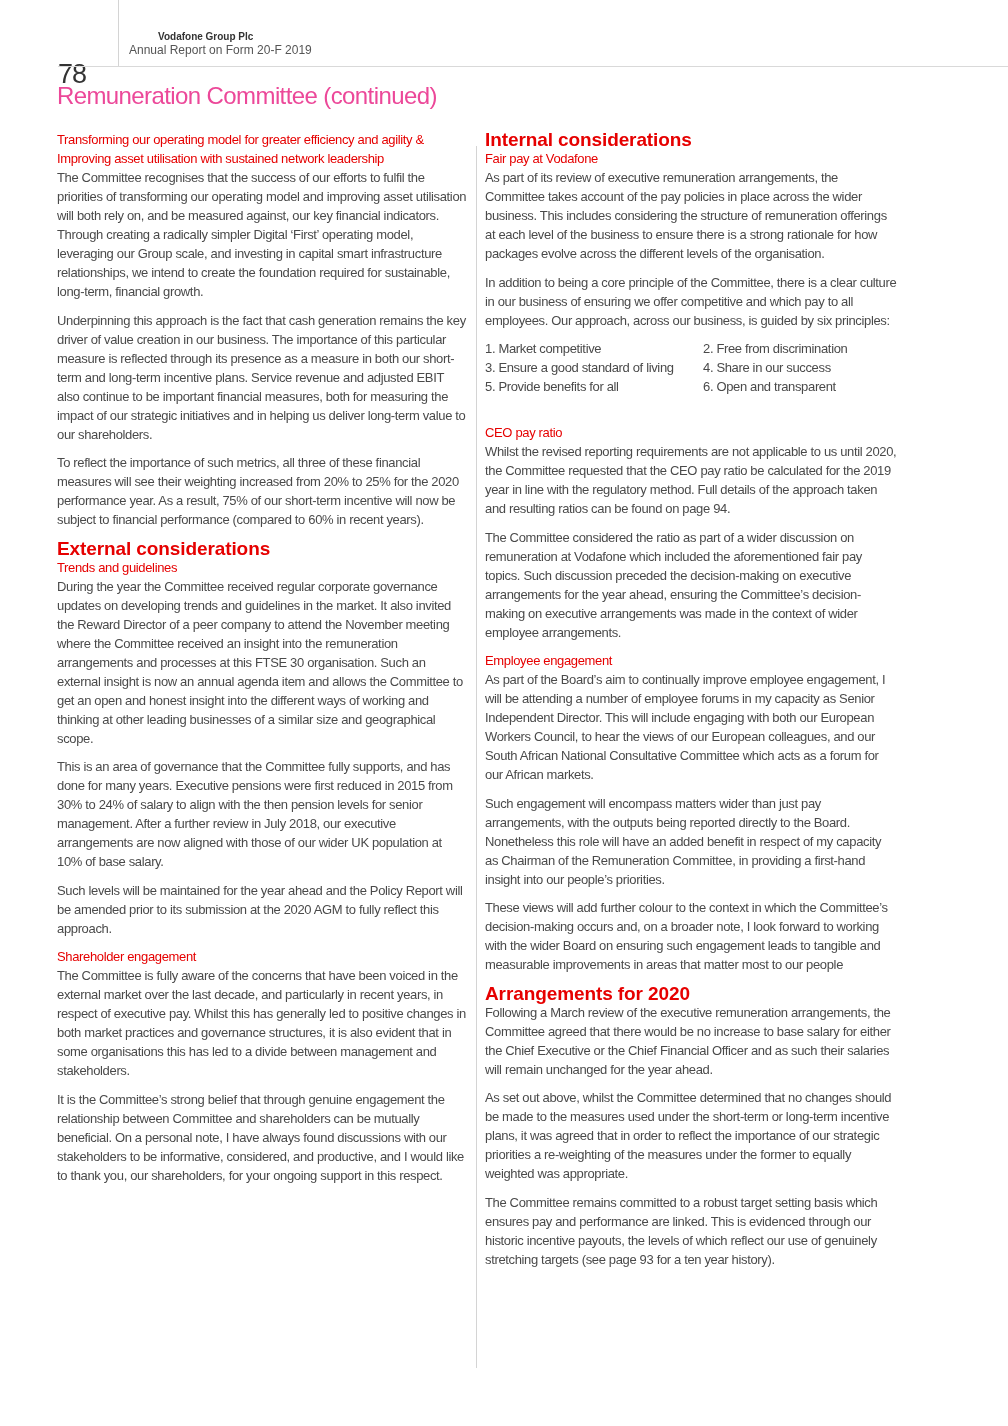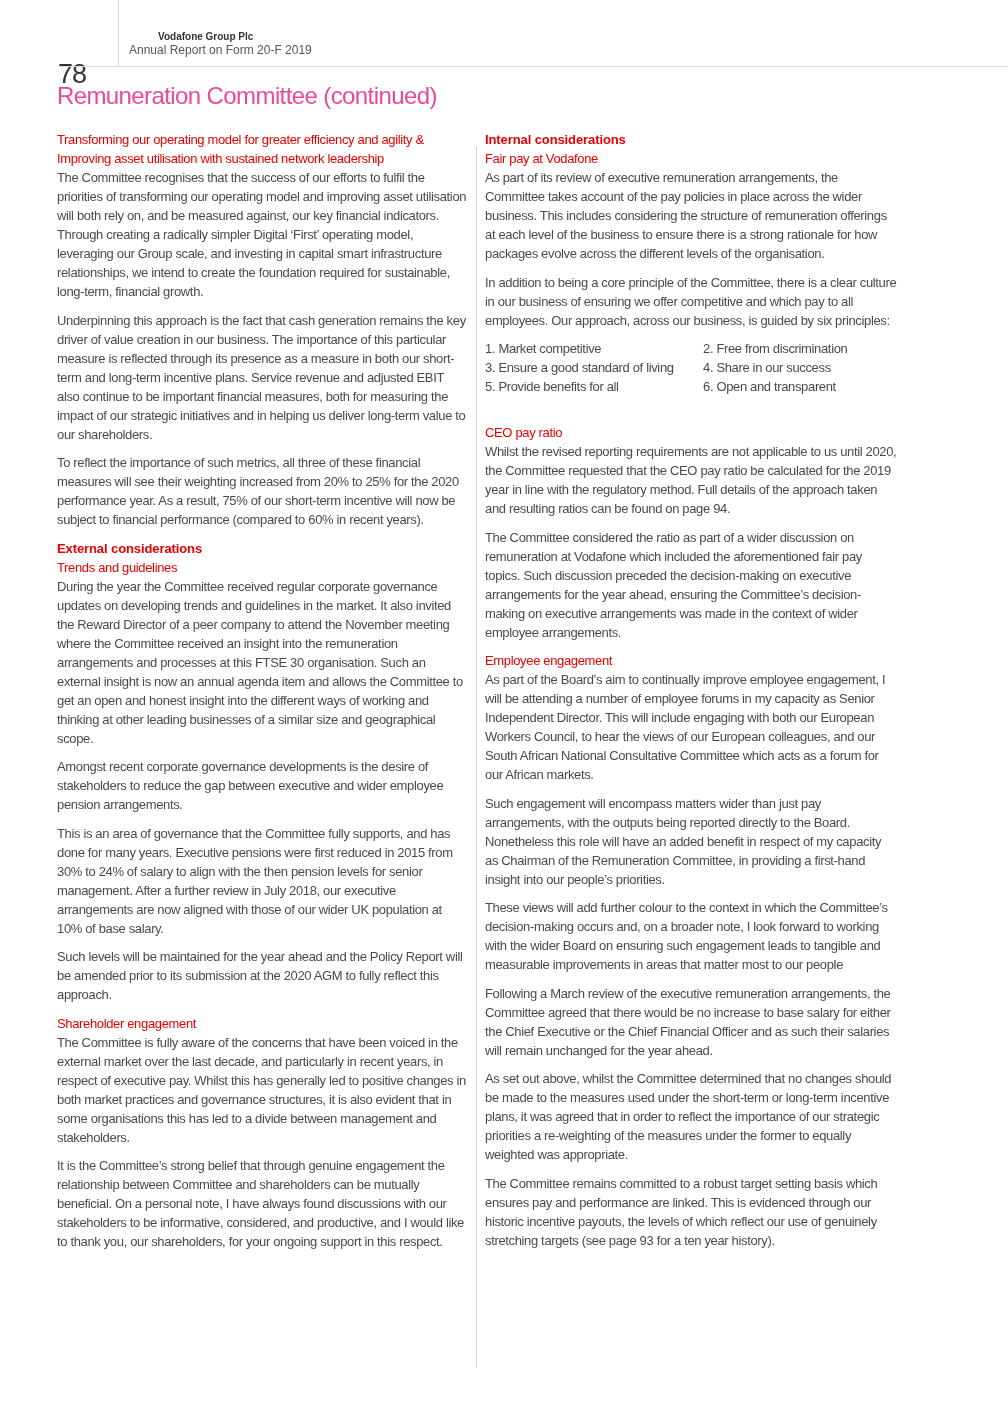--- a/index.html
+++ b/index.html
@@ -13,21 +13,21 @@
   .header-company { position: absolute; left: 129px; top: 31px; font-size: 10px; font-weight: bold; color: #333; margin-left: 29px; }
   .header-report { position: absolute; left: 129px; top: 43px; font-size: 12px; color: #555; }
   .header-rule { position: absolute; left: 58px; top: 66px; width: 950px; height: 1px; background: #d9d9d9; }
   .page-title { position: absolute; left: 57px; top: 82px; font-size: 24px; color: #ec4899; letter-spacing: -0.6px; white-space: nowrap; }
 
   .col { position: absolute; top: 130px; font-size: 13px; line-height: 19px; letter-spacing: -0.35px; }
   .col-left { left: 57px; width: 412px; }
   .col-right { left: 485px; width: 412px; }
   .col-divider { position: absolute; left: 476px; top: 146px; width: 1px; height: 1222px; background: #d4d4d4; }
 
-  .h-main { color: #e60000; font-weight: bold; font-size: 13px; letter-spacing: -0.1px; }
+  .h-main { color: #e60000; font-weight: bold; font-size: 19px; letter-spacing: -0.1px; }
   .h-sub { color: #e60000; }
   .para { margin: 0 0 9.5px 0; }
 
   .principles { display: grid; grid-template-columns: 218px 1fr; margin: 0 0 27px 0; }
   .principles span { white-space: nowrap; }
 </style>
 </head>
 <body>
 
 <div class="top-vline"></div>
@@ -45,21 +45,20 @@
     <p class="para">The Committee recognises that the success of our efforts to fulfil the priorities of transforming our operating model and improving asset utilisation will both rely on, and be measured against, our key financial indicators. Through creating a radically simpler Digital ‘First’ operating model, leveraging our Group scale, and investing in capital smart infrastructure relationships, we intend to create the foundation required for sustainable, long-term, financial growth.</p>
     <p class="para">Underpinning this approach is the fact that cash generation remains the key driver of value creation in our business. The importance of this particular measure is reflected through its presence as a measure in both our short-term and long-term incentive plans. Service revenue and adjusted EBIT also continue to be important financial measures, both for measuring the impact of our strategic initiatives and in helping us deliver long-term value to our shareholders.</p>
     <p class="para">To reflect the importance of such metrics, all three of these financial measures will see their weighting increased from 20% to 25% for the 2020 performance year. As a result, 75% of our short-term incentive will now be subject to financial performance (compared to 60% in recent years).</p>
   </section>
 
   <section>
     <div class="h-main">External considerations</div>
     <div class="h-sub">Trends and guidelines</div>
     <p class="para">During the year the Committee received regular corporate governance updates on developing trends and guidelines in the market. It also invited the Reward Director of a peer company to attend the November meeting where the Committee received an insight into the remuneration arrangements and processes at this FTSE 30 organisation. Such an external insight is now an annual agenda item and allows the Committee to get an open and honest insight into the different ways of working and thinking at other leading businesses of a similar size and geographical scope.</p>
 
-    <p class="para">Amongst recent corporate governance developments is the desire of stakeholders to reduce the gap between executive and wider employee pension arrangements.</p>
     <p class="para">This is an area of governance that the Committee fully supports, and has done for many years. Executive pensions were first reduced in 2015 from 30% to 24% of salary to align with the then pension levels for senior management. After a further review in July 2018, our executive arrangements are now aligned with those of our wider UK population at 10% of base salary.</p>
     <p class="para">Such levels will be maintained for the year ahead and the Policy Report will be amended prior to its submission at the 2020 AGM to fully reflect this approach.</p>
 
     <div class="h-sub">Shareholder engagement</div>
     <p class="para">The Committee is fully aware of the concerns that have been voiced in the external market over the last decade, and particularly in recent years, in respect of executive pay. Whilst this has generally led to positive changes in both market practices and governance structures, it is also evident that in some organisations this has led to a divide between management and stakeholders.</p>
     <p class="para">It is the Committee’s strong belief that through genuine engagement the relationship between Committee and shareholders can be mutually beneficial. On a personal note, I have always found discussions with our stakeholders to be informative, considered, and productive, and I would like to thank you, our shareholders, for your ongoing support in this respect.</p>
   </section>
 </div>
 
 <div class="col col-right">
@@ -81,17 +80,18 @@
     <p class="para">Whilst the revised reporting requirements are not applicable to us until 2020, the Committee requested that the CEO pay ratio be calculated for the 2019 year in line with the regulatory method. Full details of the approach taken and resulting ratios can be found on page 94.</p>
     <p class="para">The Committee considered the ratio as part of a wider discussion on remuneration at Vodafone which included the aforementioned fair pay topics. Such discussion preceded the decision-making on executive arrangements for the year ahead, ensuring the Committee’s decision-making on executive arrangements was made in the context of wider employee arrangements.</p>
 
     <div class="h-sub">Employee engagement</div>
     <p class="para">As part of the Board’s aim to continually improve employee engagement, I will be attending a number of employee forums in my capacity as Senior Independent Director. This will include engaging with both our European Workers Council, to hear the views of our European colleagues, and our South African National Consultative Committee which acts as a forum for our African markets.</p>
     <p class="para">Such engagement will encompass matters wider than just pay arrangements, with the outputs being reported directly to the Board. Nonetheless this role will have an added benefit in respect of my capacity as Chairman of the Remuneration Committee, in providing a first-hand insight into our people’s priorities.</p>
     <p class="para">These views will add further colour to the context in which the Committee’s decision-making occurs and, on a broader note, I look forward to working with the wider Board on ensuring such engagement leads to tangible and measurable improvements in areas that matter most to our people</p>
   </section>
 
   <section>
+    <div class="h-main">Arrangements for 2020</div>
     <p class="para">Following a March review of the executive remuneration arrangements, the Committee agreed that there would be no increase to base salary for either the Chief Executive or the Chief Financial Officer and as such their salaries will remain unchanged for the year ahead.</p>
     <p class="para">As set out above, whilst the Committee determined that no changes should be made to the measures used under the short-term or long-term incentive plans, it was agreed that in order to reflect the importance of our strategic priorities a re-weighting of the measures under the former to equally weighted was appropriate.</p>
     <p class="para">The Committee remains committed to a robust target setting basis which ensures pay and performance are linked. This is evidenced through our historic incentive payouts, the levels of which reflect our use of genuinely stretching targets (see page 93 for a ten year history).</p>
   </section>
 </div>
 
 </body></html>

